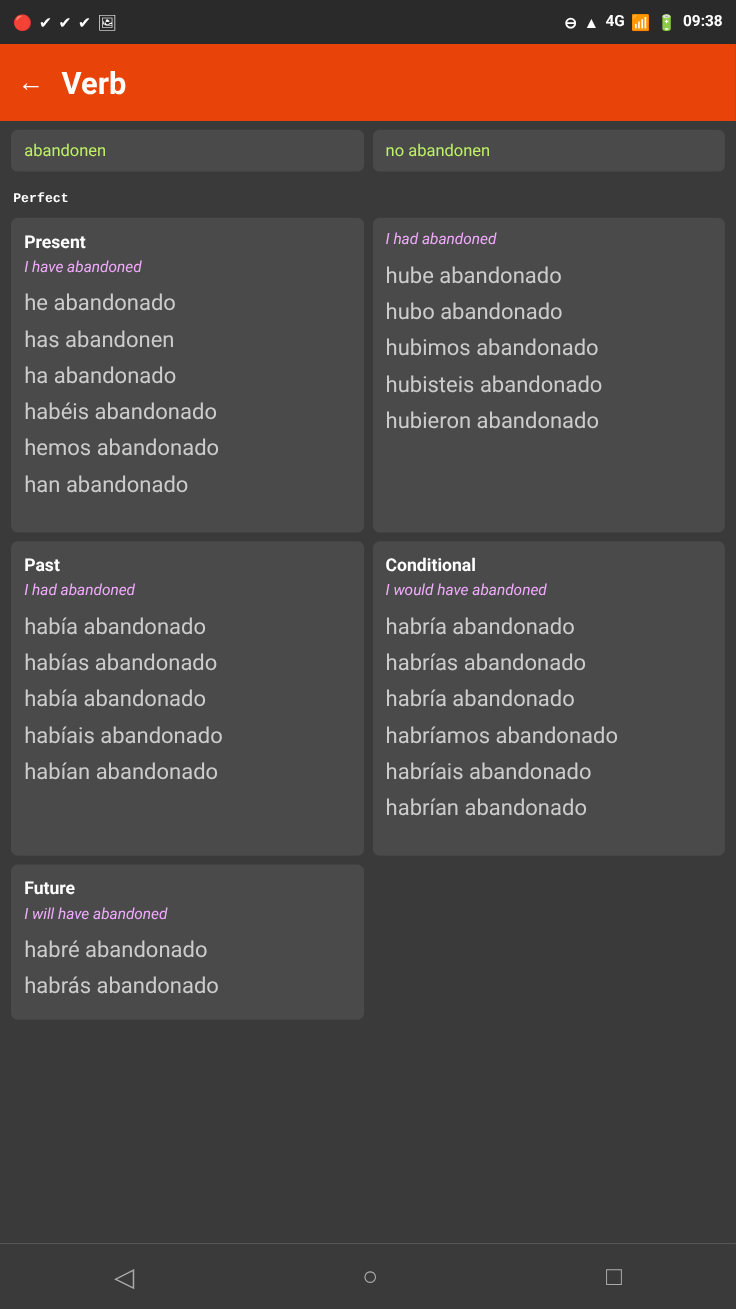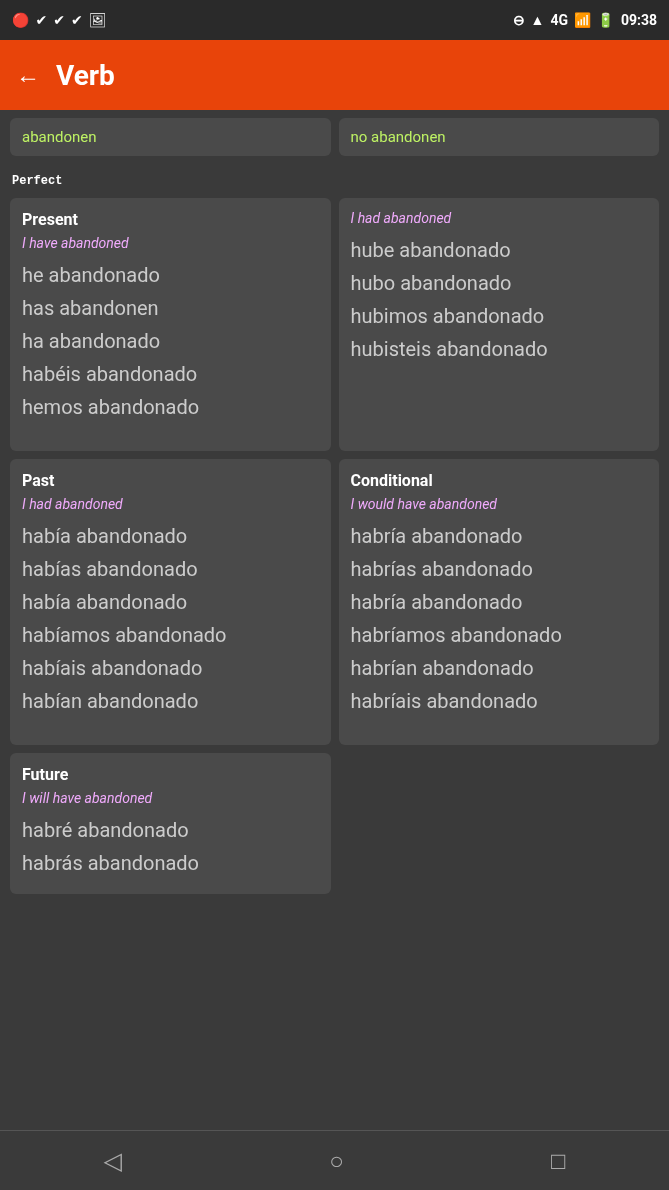--- a/index.html
+++ b/index.html
@@ -183,50 +183,51 @@
 
   <div class="grid-row">
     <div class="grid-cell">
       <div class="cell-title">Present</div>
       <div class="cell-subtitle">I have abandoned</div>
       <div class="cell-item">he abandonado</div>
       <div class="cell-item">has abandonen</div>
       <div class="cell-item">ha abandonado</div>
       <div class="cell-item">habéis abandonado</div>
       <div class="cell-item">hemos abandonado</div>
+      <div class="cell-item">han abandonado</div>
     </div>
     <div class="grid-cell">
       <div class="cell-subtitle">I had abandoned</div>
       <div class="cell-item">hube abandonado</div>
       <div class="cell-item">hubo abandonado</div>
       <div class="cell-item">hubimos abandonado</div>
       <div class="cell-item">hubisteis abandonado</div>
+      <div class="cell-item">hubieron abandonado</div>
     </div>
   </div>
 
   <div class="grid-row">
     <div class="grid-cell">
       <div class="cell-title">Past</div>
       <div class="cell-subtitle">I had abandoned</div>
       <div class="cell-item">había abandonado</div>
       <div class="cell-item">habías abandonado</div>
       <div class="cell-item">había abandonado</div>
-      <div class="cell-item">habíamos abandonado</div>
       <div class="cell-item">habíais abandonado</div>
       <div class="cell-item">habían abandonado</div>
     </div>
     <div class="grid-cell">
       <div class="cell-title">Conditional</div>
       <div class="cell-subtitle">I would have abandoned</div>
       <div class="cell-item">habría abandonado</div>
       <div class="cell-item">habrías abandonado</div>
       <div class="cell-item">habría abandonado</div>
       <div class="cell-item">habríamos abandonado</div>
+      <div class="cell-item">habríais abandonado</div>
       <div class="cell-item">habrían abandonado</div>
-      <div class="cell-item">habríais abandonado</div>
     </div>
   </div>
 
   <div class="single-cell">
     <div class="cell-title">Future</div>
     <div class="cell-subtitle">I will have abandoned</div>
     <div class="cell-item">habré abandonado</div>
     <div class="cell-item">habrás abandonado</div>
   </div>
 

